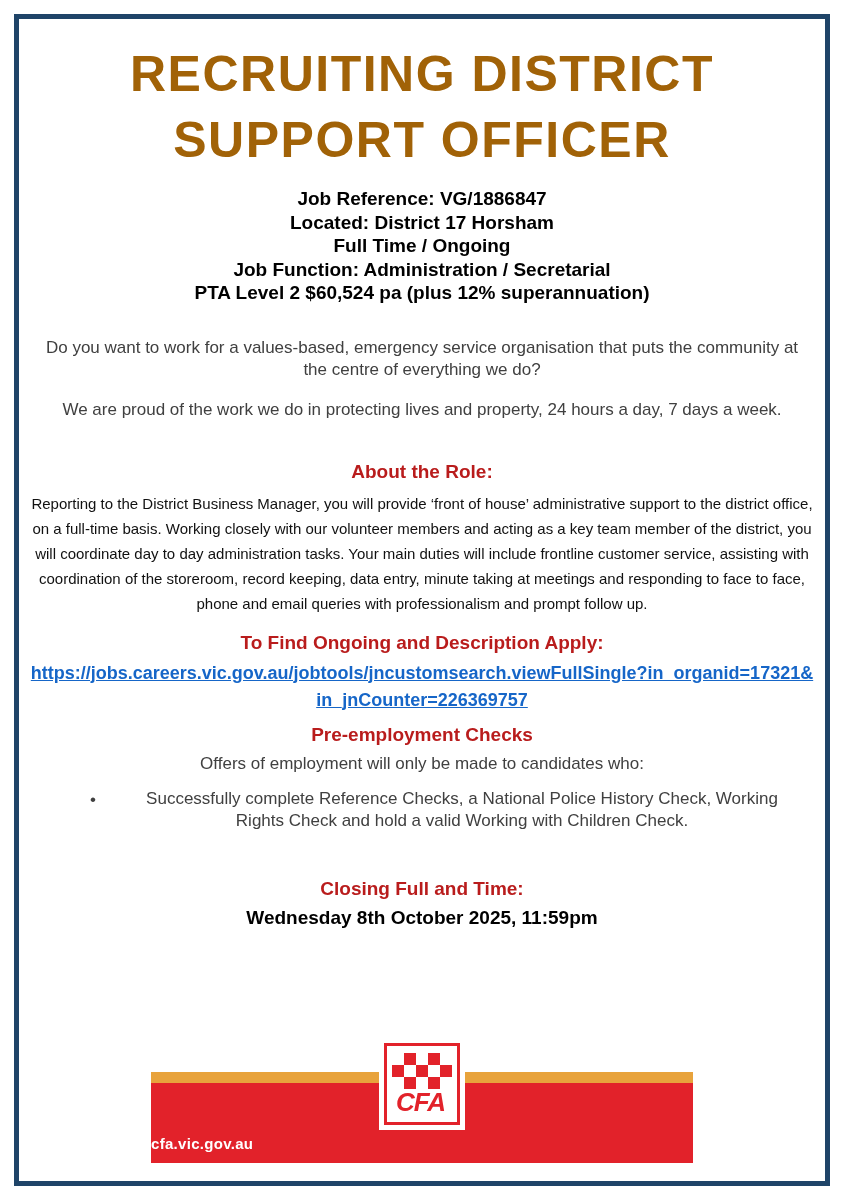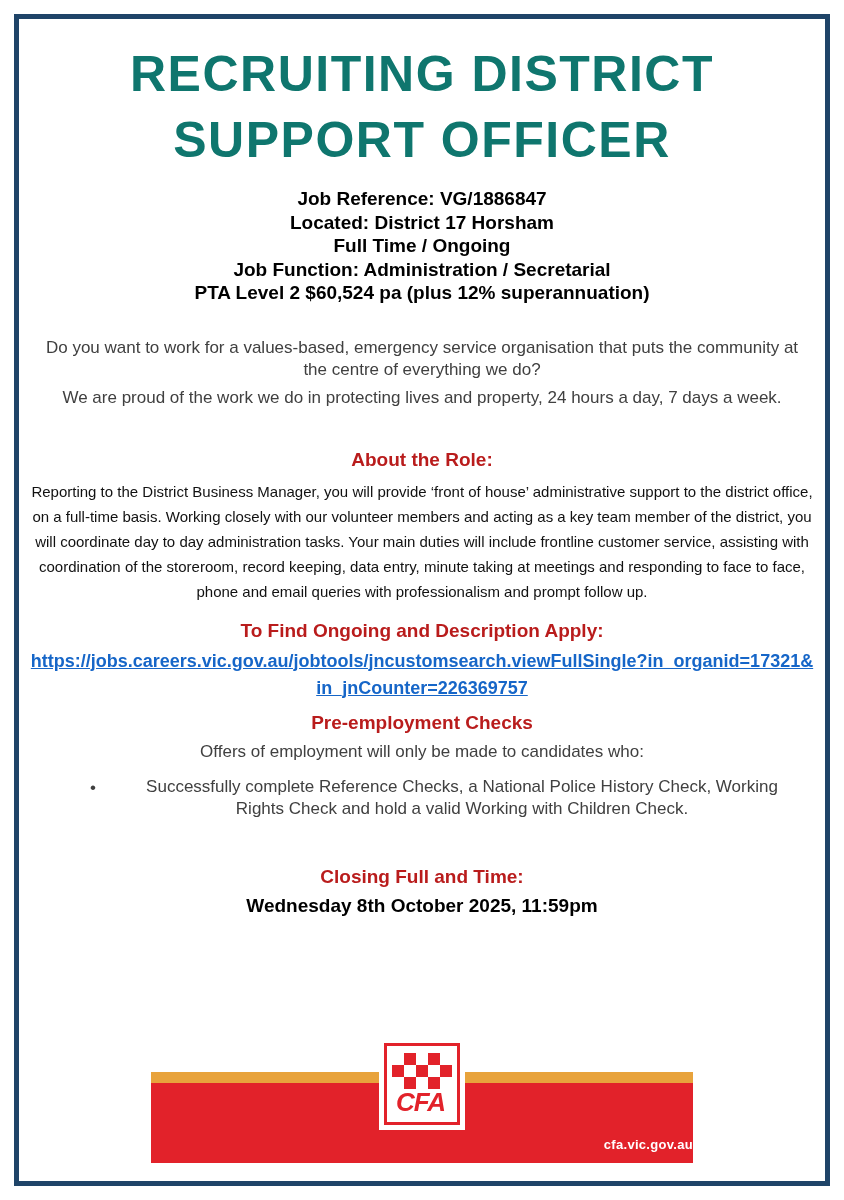--- a/index.html
+++ b/index.html
@@ -7,49 +7,49 @@
     width:844px;height:1200px;background:#ffffff;overflow:hidden;
     font-family:"Liberation Sans","DejaVu Sans",sans-serif;color:#111;
   }
   .page{position:relative;width:844px;height:1200px;background:#fff;}
   .frame{
     position:absolute;left:14px;top:14px;width:816px;height:1172px;
     border:5px solid #1F4468;box-sizing:border-box;text-align:center;
   }
   .title{
     margin:22px 10px 0;font-weight:bold;font-size:50px;line-height:66px;
-    letter-spacing:1.5px;color:#0f766e;
+    letter-spacing:1.5px;color:#a16207;
   }
   .info-block{margin-top:14px;font-weight:bold;font-size:19px;line-height:23.5px;color:#000;}
   .body-text{font-size:17px;line-height:22px;color:#404040;}
   .para{margin:0 auto;width:760px;}
   .para1{margin-top:32px;}
-  .para2{margin-top:6px;}
+  .para2{margin-top:18px;}
   .section-heading{margin-top:40px;font-weight:bold;font-size:19px;color:#b91c1c;}
   .role-body{margin:8px auto 0;width:788px;font-size:15px;line-height:25px;}
   .apply-heading{margin-top:16px;}
   .apply-link-wrap{margin:6px auto 0;width:784px;}
   .apply-link{
     font-weight:bold;font-size:18px;line-height:27px;color:#1666C8;
     text-decoration:underline;word-break:break-all;
   }
   .checks-heading{margin-top:10px;}
   .checks-intro{margin-top:7px;}
   .bullet-row{position:relative;width:660px;margin:13px 33px 0 113px;}
   .bullet-glyph{position:absolute;left:-42px;top:1px;font-size:17px;}
   .closing-heading{margin-top:46px;}
   .closing-date{margin-top:7px;font-weight:bold;font-size:19px;color:#000;}
 
   
   .banner{position:absolute;left:151px;top:1072px;width:542px;height:91px;}
   .banner-gold{height:11px;background:#E8A33C;}
   .banner-red{position:relative;height:80px;background:#E2222A;}
   .banner-url{
-    position:absolute;left:0;right:0;bottom:11px;text-align:right;
-    color:#fff;font-weight:bold;font-size:13px;letter-spacing:.3px;
+    position:absolute;left:0;right:16px;bottom:11px;text-align:left;
+    color:#fff;font-weight:bold;font-size:15px;letter-spacing:.3px;
   }
   .logo-box{
     position:absolute;left:379px;top:1038px;width:86px;height:92px;
     background:#fff;box-sizing:border-box;padding:5px;z-index:2;
   }
   .logo-inner{
     border:3px solid #E2222A;height:100%;box-sizing:border-box;
     display:flex;flex-direction:column;align-items:center;justify-content:center;
     background:#fff;
   }

